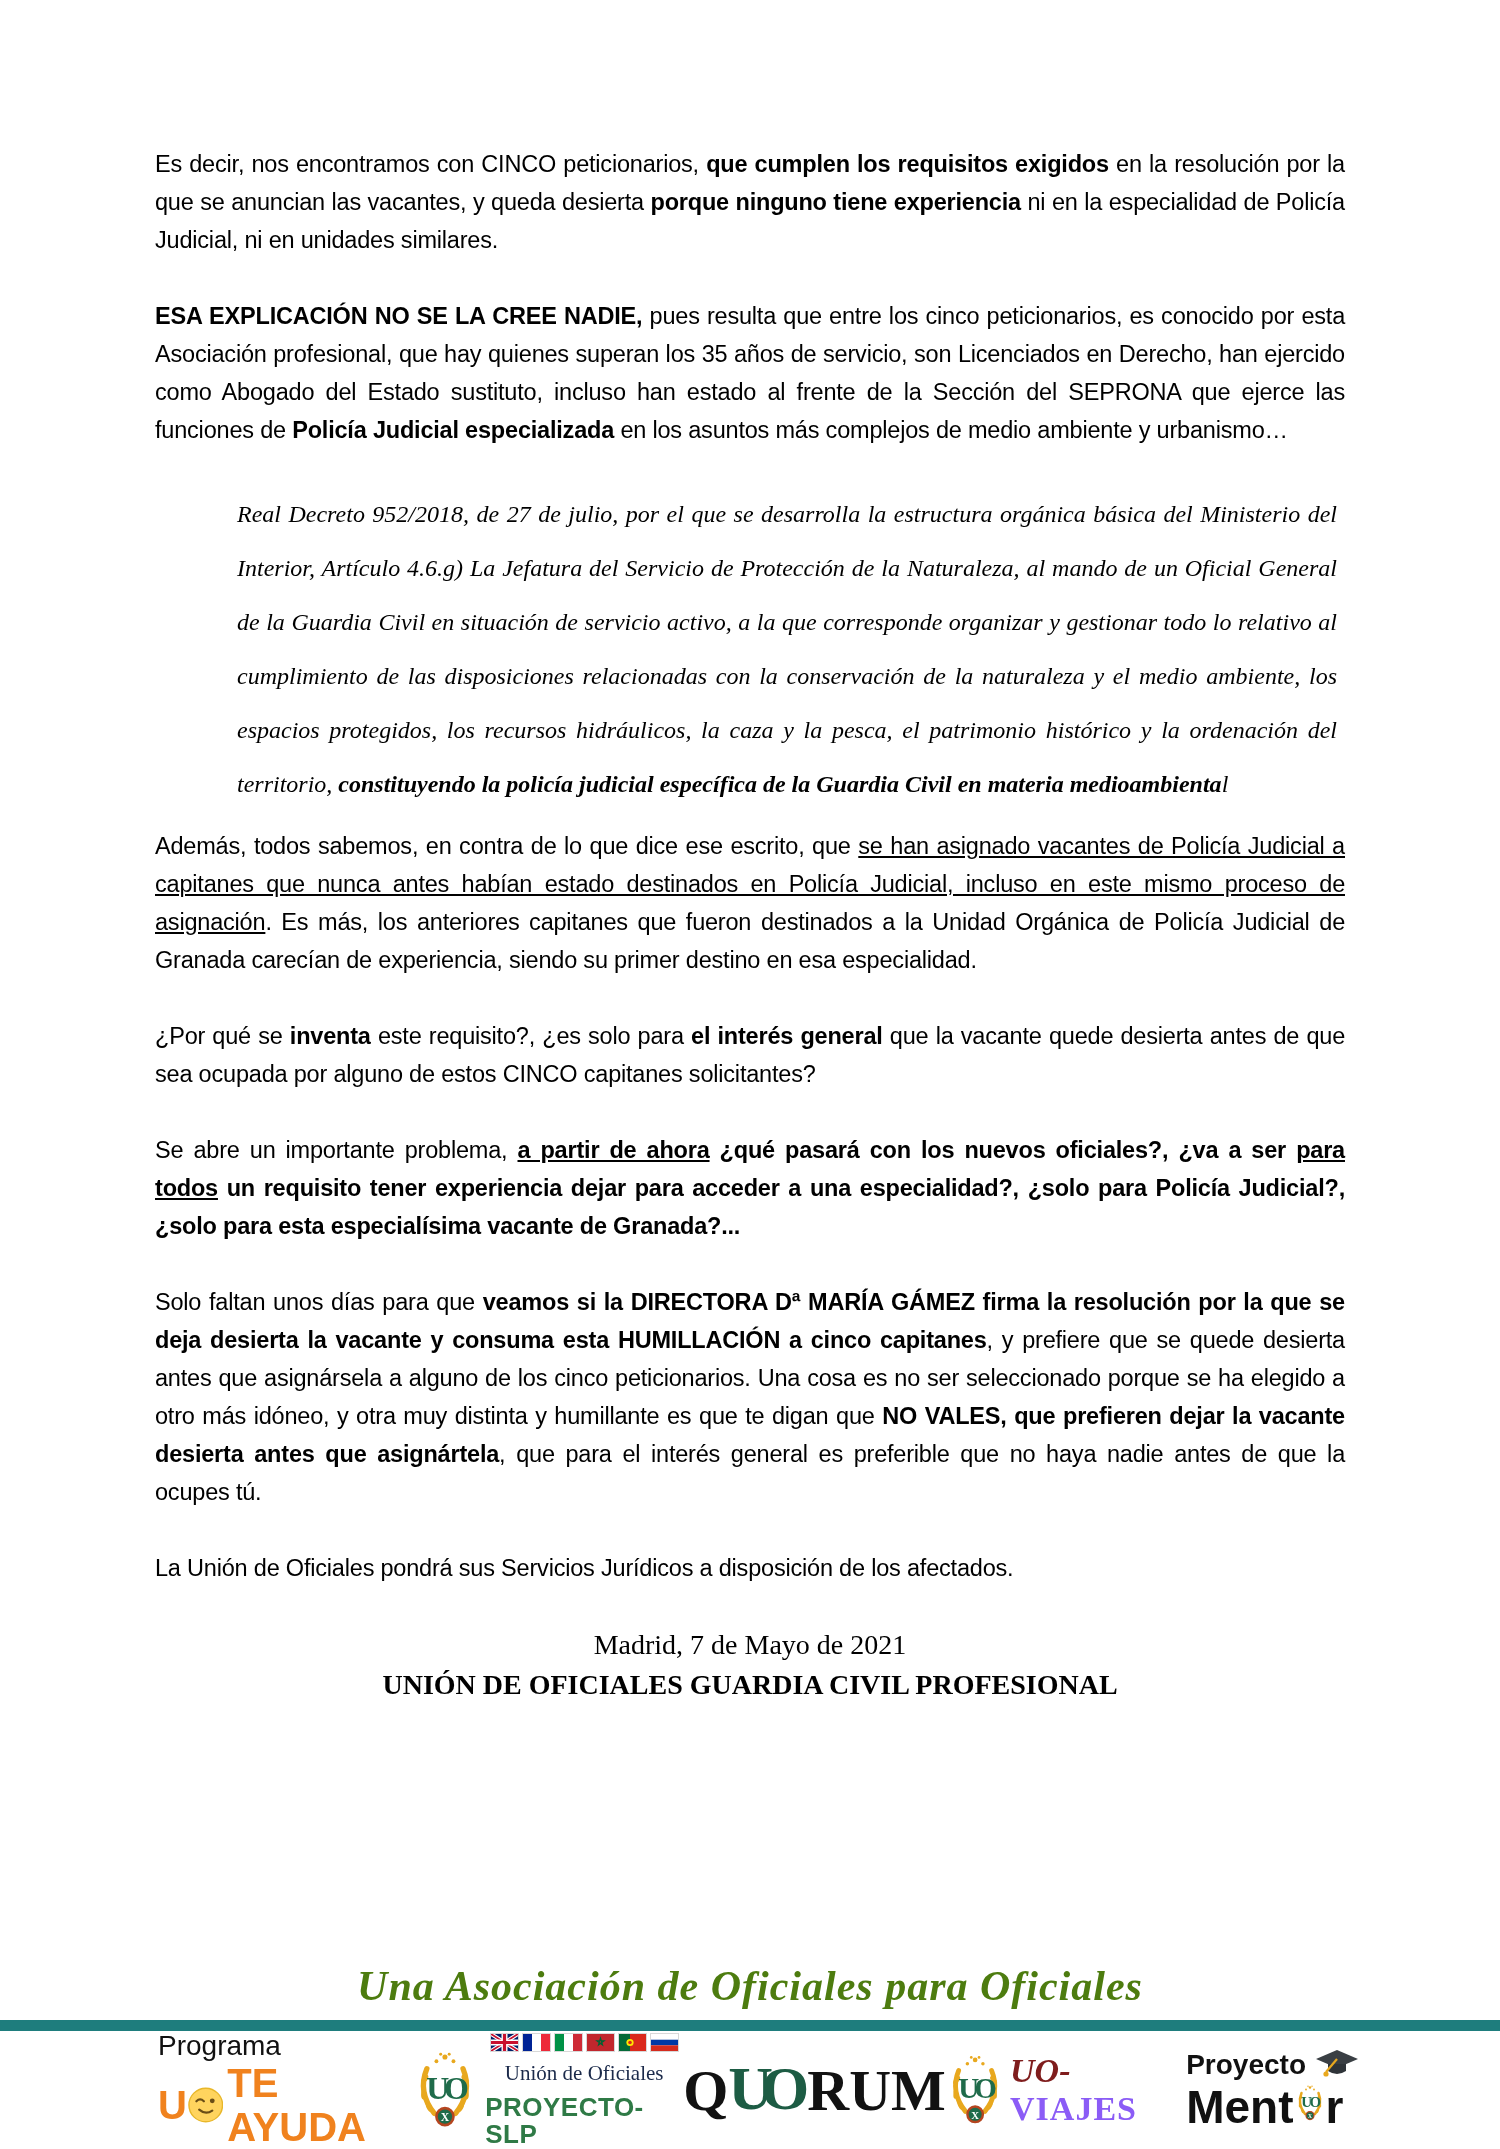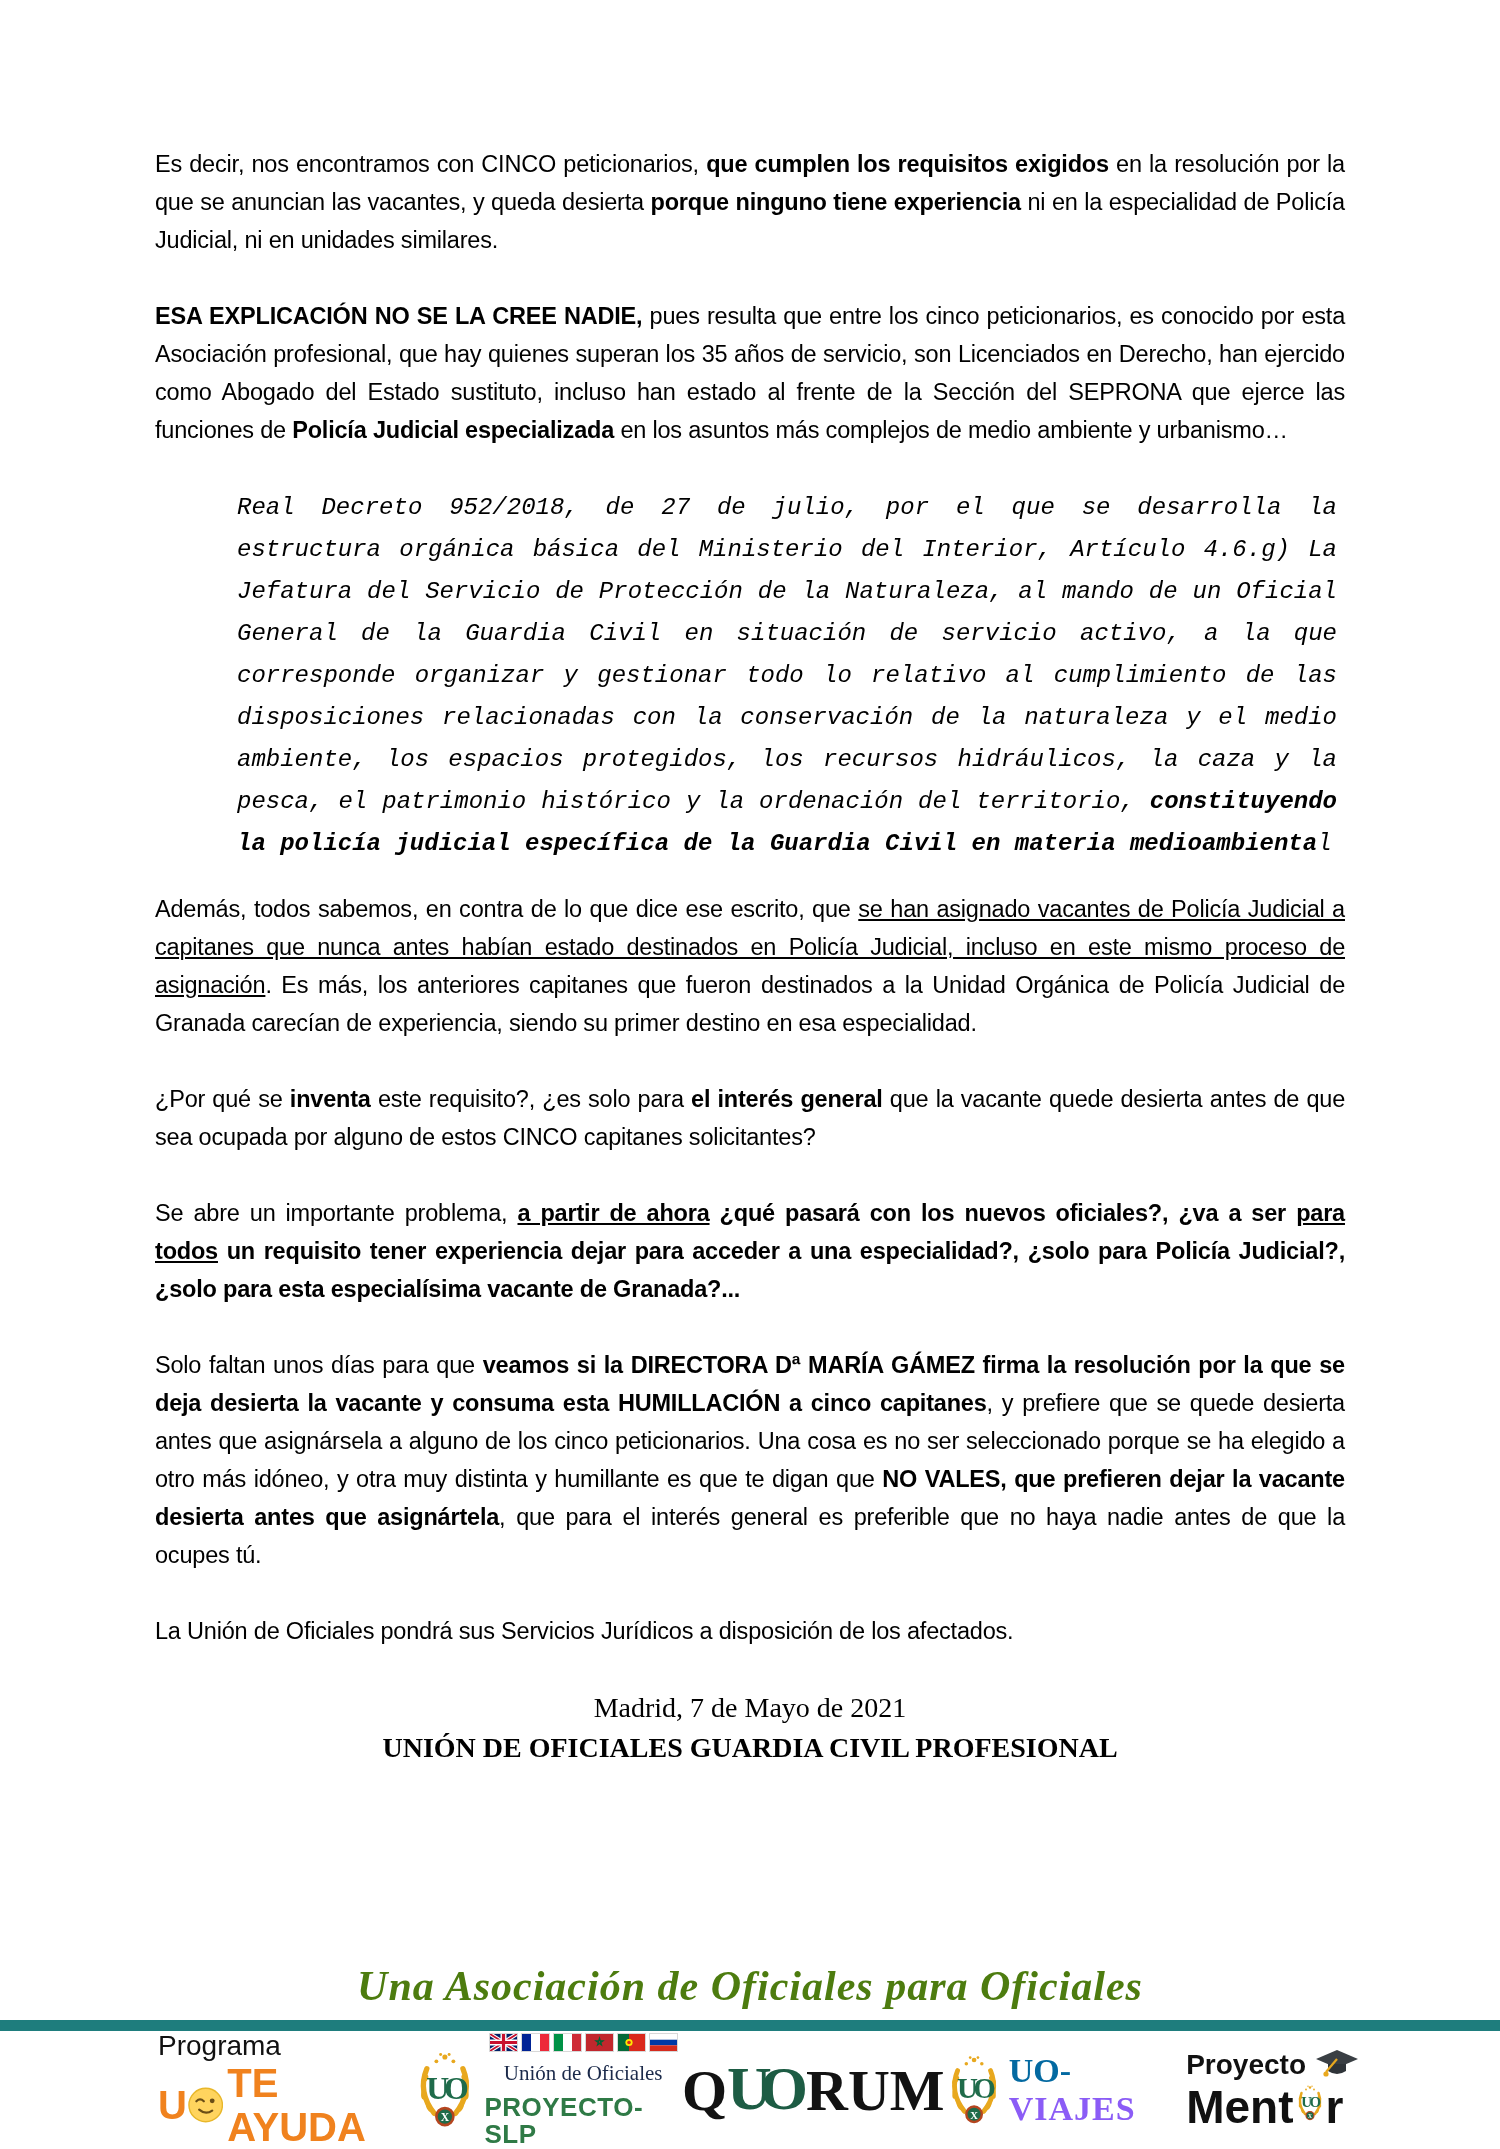--- a/index.html
+++ b/index.html
@@ -16,25 +16,25 @@
   }
   p.body{
     margin:0 0 38px 0;
     font-size:23.5px;
     line-height:38px;
     text-align:justify;
     letter-spacing:-0.2px;
   }
   p.body.gap-top{margin-top:38px;}
   blockquote.quote{
-    margin:0 8px 25px 82px;
-    font-family:Liberation Mono, monospace;
+    margin:0 8px 16px 82px;
+    font-family:Liberation Serif, serif;
     font-style:italic;
     font-size:24px;
-    line-height:42px;
+    line-height:54px;
     text-align:justify;
   }
   .b{font-weight:bold;}
   .u{text-decoration:underline;}
   .signoff{
     text-align:center;
     font-family:"Liberation Serif",serif;
     font-size:28px;
     line-height:40px;
     margin-top:38px;
@@ -78,21 +78,21 @@
   .flags svg{display:block;border:1px solid #d8d8d8;}
   .slp-org{font-family:"Liberation Serif",serif;font-size:21px;color:#1b2a4a;line-height:22px;}
   .slp-name{font-size:26px;font-weight:bold;color:#2F7A46;letter-spacing:0.5px;line-height:27px;}
   
   .logo-quorum{font-family:"Liberation Serif",serif;font-weight:bold;}
   .q-black{font-size:58px;color:#121212;}
   .q-green{font-size:62px;color:#1d5c44;letter-spacing:-12px;margin-right:10px;position:relative;top:-2px;}
   
   .logo-viajes{gap:6px;}
   .viajes-text{font-family:"Liberation Serif",serif;font-weight:bold;font-size:34px;}
-  .v-prefix{color:#0369a1;}
+  .v-prefix{color:#7f1d1d;font-style:italic;}
   .v-name{color:#8b5cf6;letter-spacing:1px;}
   
   .logo-mentor{flex-direction:column;align-items:flex-start;}
   .mentor-top{display:flex;align-items:center;gap:8px;font-size:28px;font-weight:bold;color:#111;line-height:30px;}
   .mentor-bottom{font-size:46px;font-weight:bold;color:#111;line-height:50px;display:flex;align-items:flex-start;}
   .mentor-bottom svg{margin:0 1px;position:relative;top:3px;}
 </style>
 </head>
 <body>
 

